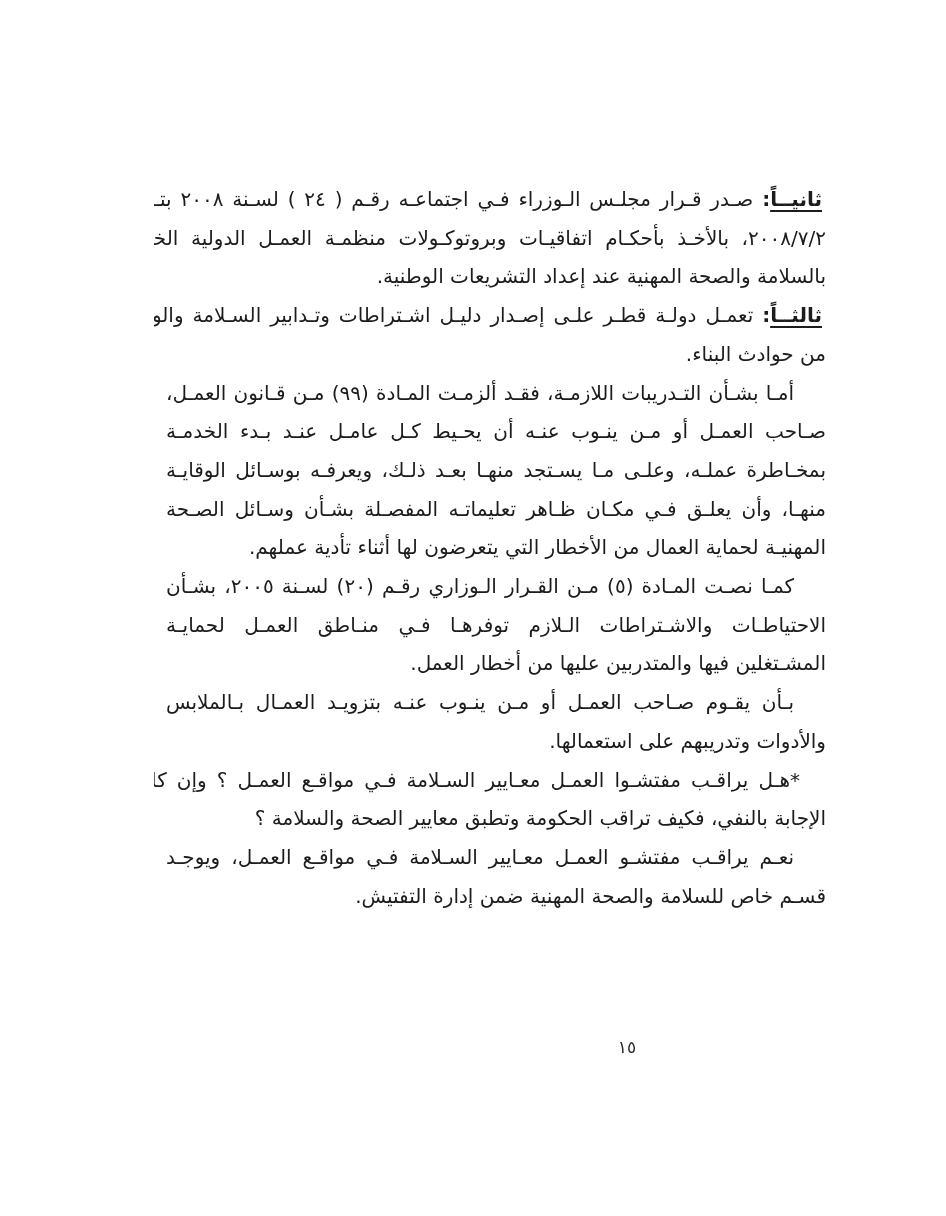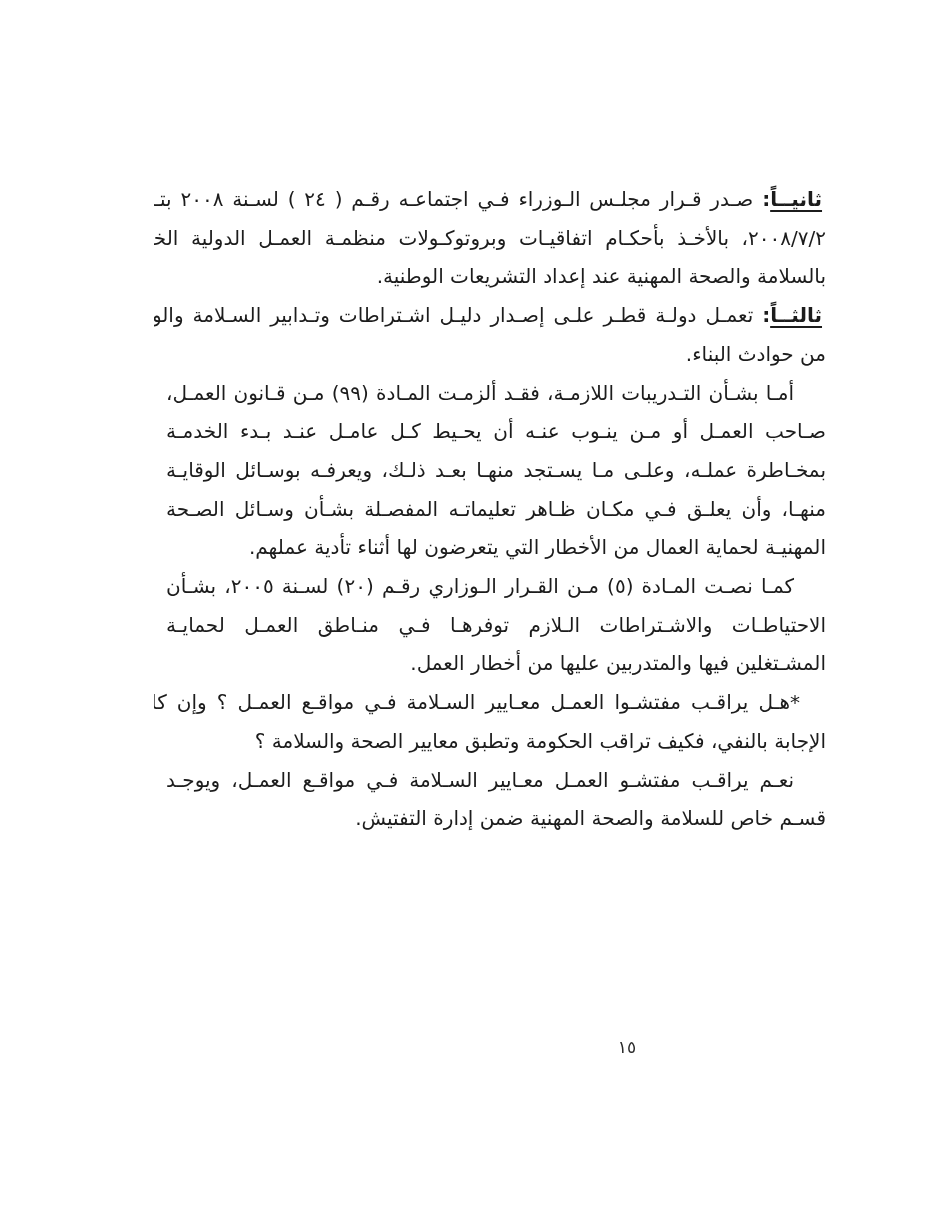--- a/index.html
+++ b/index.html
@@ -71,20 +71,21 @@
 
     <p class="para heading"><span class="hlabel">ثانيــاً</span><span class="hcolon">:</span> <span class="ptext">صـدر قـرار مجلـس الـوزراء فـي اجتماعـه رقـم ( ٢٤ ) لسـنة ٢٠٠٨ بتـاريخ ٢٠٠٨/٧/٢، بالأخـذ بأحكـام اتفاقيـات وبروتوكـولات منظمـة العمـل الدولية الخاصة بالسلامة والصحة المهنية عند إعداد التشريعات الوطنية.</span></p>
 
     <p class="para heading"><span class="hlabel">ثالثــاً</span><span class="hcolon">:</span> <span class="ptext">تعمـل دولـة قطـر علـى إصـدار دليـل اشـتراطات وتـدابير السـلامة والوقاية من حوادث البناء.</span></p>
 
 
     <p class="para indent">أمـا بشـأن التـدريبات اللازمـة، فقـد ألزمـت المـادة (٩٩) مـن قـانون العمـل، صـاحب العمـل أو مـن ينـوب عنـه أن يحـيط كـل عامـل عنـد بـدء الخدمـة بمخـاطرة عملـه، وعلـى مـا يسـتجد منهـا بعـد ذلـك، ويعرفـه بوسـائل الوقايـة منهـا، وأن يعلـق فـي مكـان ظـاهر تعليماتـه المفصـلة بشـأن وسـائل الصـحة المهنيـة لحماية العمال من الأخطار التي يتعرضون لها أثناء تأدية عملهم.</p>
 
     <p class="para indent">كمـا نصـت المـادة (٥) مـن القـرار الـوزاري رقـم (٢٠) لسـنة ٢٠٠٥، بشـأن الاحتياطـات والاشـتراطات الـلازم توفرهـا فـي منـاطق العمـل لحمايـة المشـتغلين فيها والمتدربين عليها من أخطار العمل.</p>
 
+    <p class="para indent">بـأن يقـوم صـاحب العمـل أو مـن ينـوب عنـه بتزويـد العمـال بـالملابس والأدوات وتدريبهم على استعمالها.</p>
 
     <p class="para bold-q">*هـل يراقـب مفتشـوا العمـل معـايير السـلامة فـي مواقـع العمـل ؟ وإن كانـت الإجابة بالنفي، فكيف تراقب الحكومة وتطبق معايير الصحة والسلامة ؟</p>
 
     <p class="para indent">نعـم يراقـب مفتشـو العمـل معـايير السـلامة فـي مواقـع العمـل، ويوجـد قسـم خاص للسلامة والصحة المهنية ضمن إدارة التفتيش.</p>
 
 
   </div>
 
   <div class="page-number">١٥</div>
 </div>

